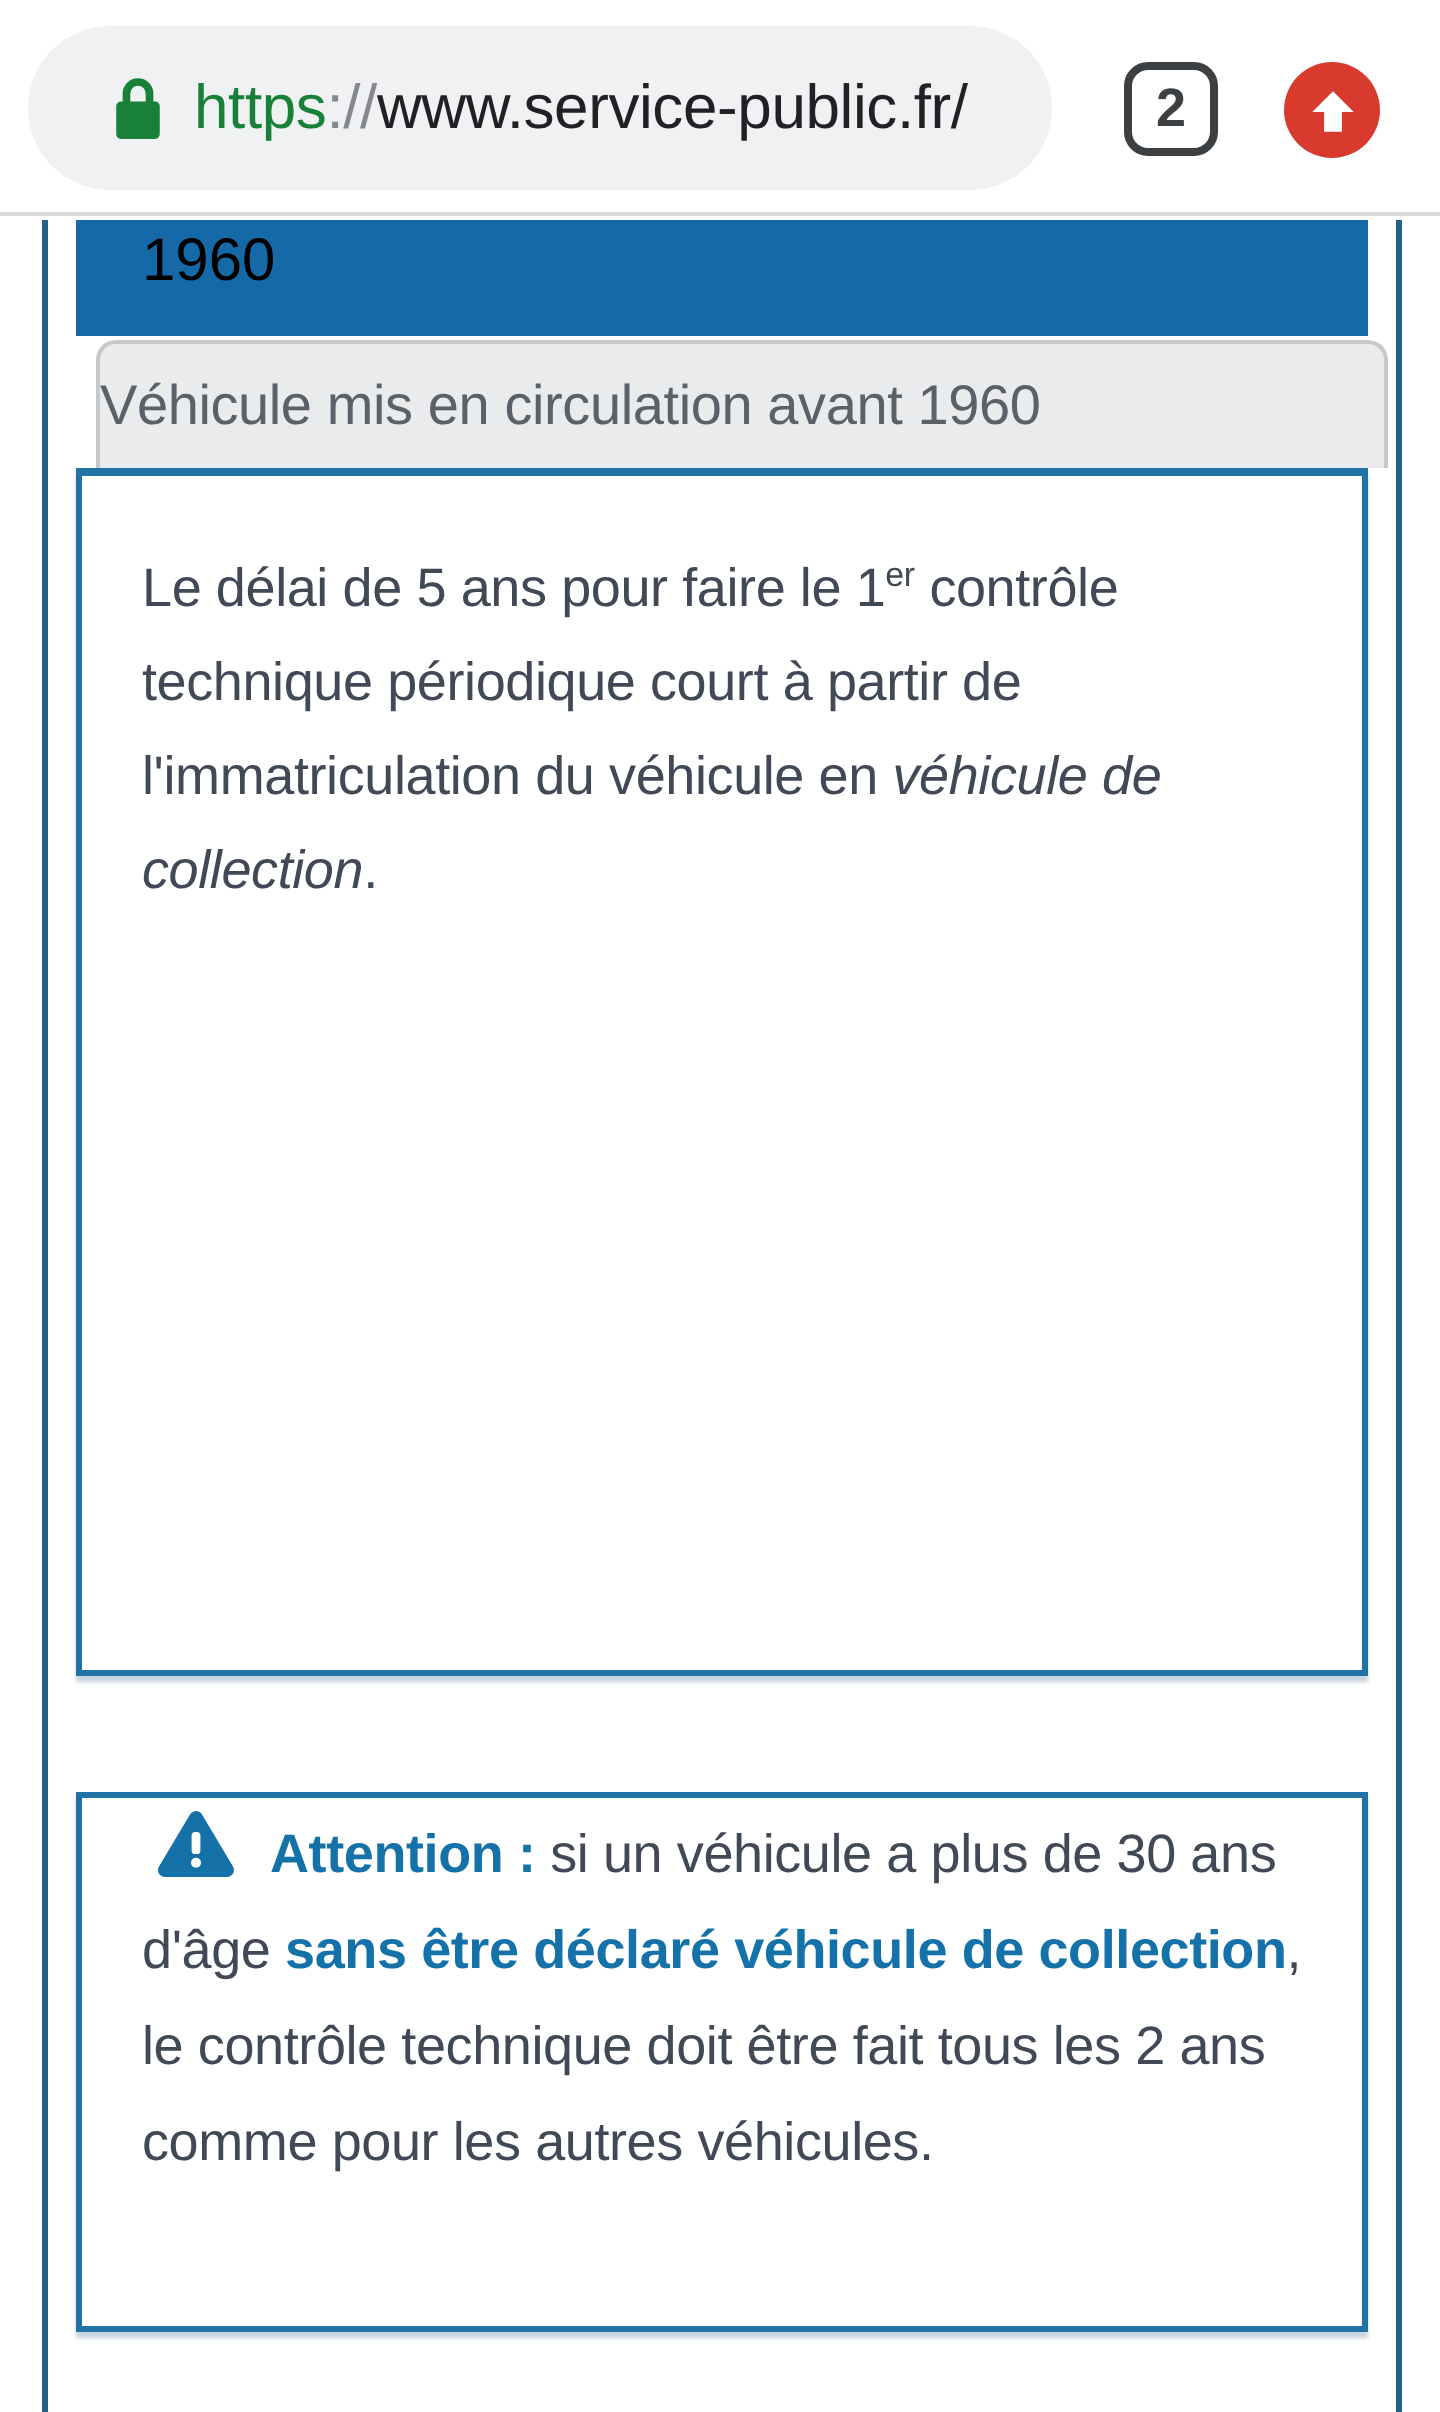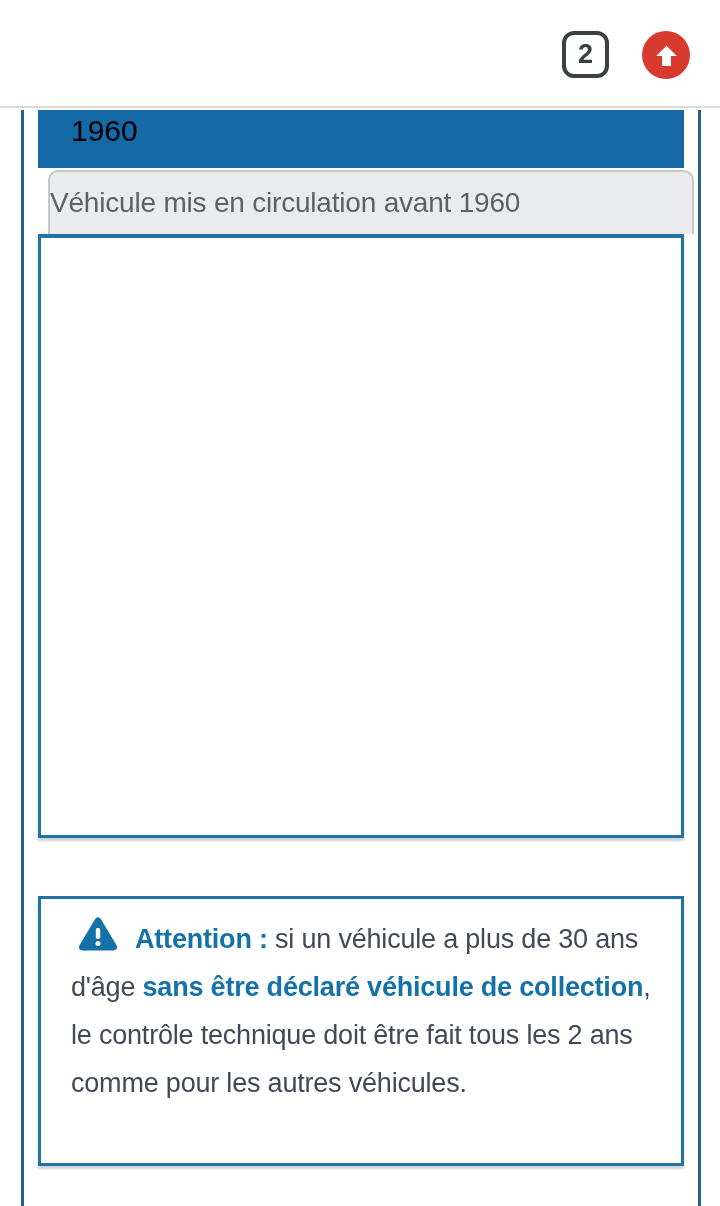--- a/index.html
+++ b/index.html
@@ -63,31 +63,37 @@
     width:602px;margin:0 0 31px;
     font-size:27px;line-height:47px;letter-spacing:-0.2px;color:#414957;
   }
   .b{font-weight:bold;}
   .i{font-style:italic;}
   .link-collection{font-style:italic;text-decoration:underline;color:inherit;cursor:pointer;}
   sup.ord{font-size:17px;line-height:0;vertical-align:super;}
   .warning-box{
     position:absolute;left:38px;top:896px;width:646px;height:270px;
     background:#fff;border:3px solid #2172a5;box-sizing:border-box;
-    padding:16px 10px 0 30px;
+    padding:4px 10px 0 30px;
     box-shadow:0 3px 2px rgba(60,100,130,.28);
   }
   .warning-box p{line-height:48px;margin:0;}
   .blue{color:#1572a8;font-weight:bold;}
   .warn-icon{display:inline-block;vertical-align:-5px;margin:0 16px 0 6px;}
 </style>
 </head>
 <body>
 
 <div class="chrome">
+  <div class="pill">
+    <svg class="lock" width="26" height="32" viewBox="0 0 24 30">
+      <path fill="#188038" d="M12 1a7.2 7.2 0 0 0-7.2 7.2V12H4a2.2 2.2 0 0 0-2.2 2.2v13A2.2 2.2 0 0 0 4 29.5h16a2.2 2.2 0 0 0 2.2-2.3v-13A2.2 2.2 0 0 0 20 12h-.8V8.2A7.2 7.2 0 0 0 12 1zm0 3.6a3.6 3.6 0 0 1 3.6 3.6V12H8.4V8.2A3.6 3.6 0 0 1 12 4.6z"></path>
+    </svg>
+    <span class="url"><span class="scheme">https</span><span class="sep">://</span><span class="host">www.service-public.fr</span><span class="clip">/</span></span>
+  </div>
   <div class="tabcount">
     <span>2</span>
   </div>
   <div class="updatebtn">
     <svg width="27" height="27" viewBox="0 0 26 26">
       <path fill="#ffffff" d="M13 3.5 L23 13.5 H17.3 V23 H8.7 V13.5 H3 Z"></path>
     </svg>
   </div>
 </div>
 
@@ -95,20 +101,21 @@
 <div class="rail right"></div>
 
 <div class="tab-active">
   <span>1960</span>
 </div>
 <div class="tab-inactive">
   <span>Véhicule mis en circulation avant 1960</span>
 </div>
 
 <div class="content-box">
+  <p><span>Le délai de 5 ans pour faire le 1</span><sup class="ord">er</sup><span> contrôle technique périodique court à partir de l'immatriculation du véhicule en </span><span class="i">véhicule de collection</span><span>.</span></p>
 </div>
 
 <div class="warning-box">
   <p><svg class="warn-icon" width="42" height="38" viewBox="0 0 42 38">
         <path fill="#1572a8" stroke="#1572a8" stroke-width="7" stroke-linejoin="round" d="M21 6 L36.5 32 L5.5 32 Z"></path>
         <rect x="18.8" y="13" width="4.4" height="11" rx="1.8" fill="#ffffff"></rect>
         <circle cx="21" cy="28.4" r="2.5" fill="#ffffff"></circle>
       </svg><span class="blue">Attention :</span><span> si un véhicule a plus de 30 ans d'âge </span><span class="blue">sans être déclaré véhicule de collection</span><span>, le contrôle technique doit être fait tous les 2 ans comme pour les autres véhicules.</span></p>
 </div>
 

